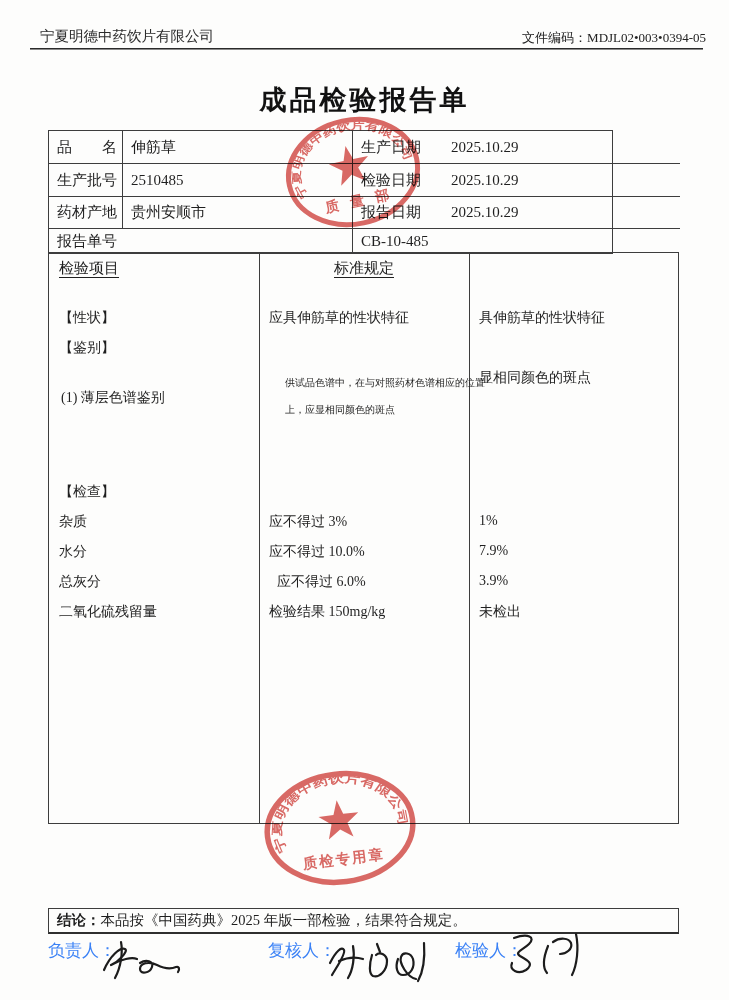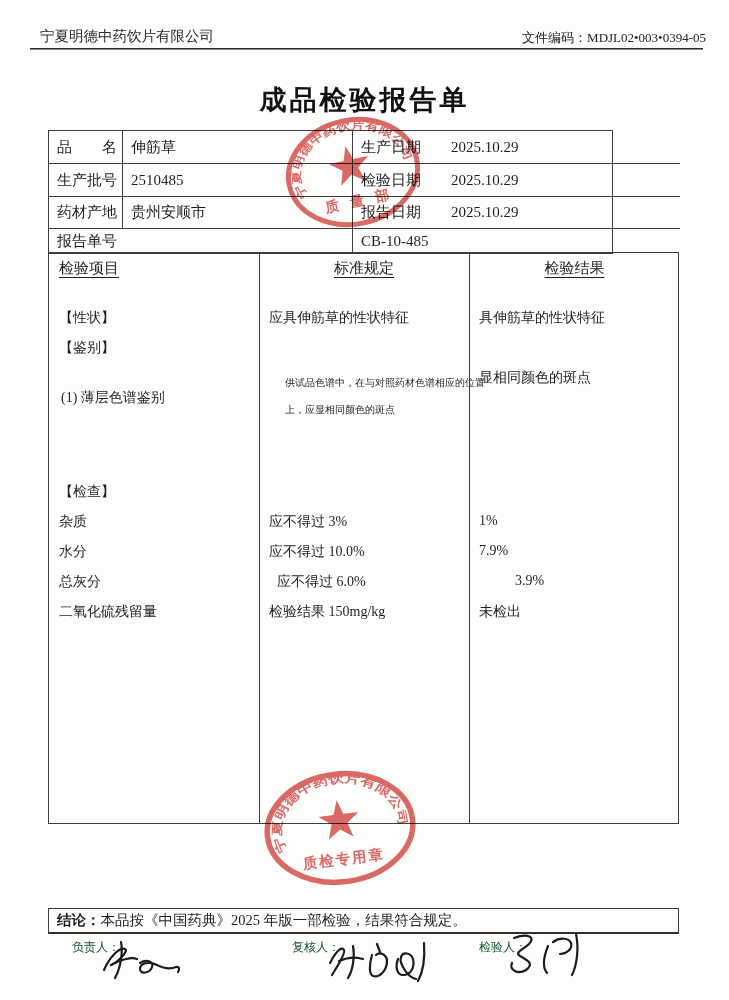--- a/index.html
+++ b/index.html
@@ -43,21 +43,21 @@
   .c3cent { left:420px; width:211px; text-align:center; }
   .para { position:absolute; left:236px; width:200px; top:116px;
           line-height:27px; font-size:10px; white-space:normal; }
 
   
   .concl { left:48px; top:908px; width:631px; height:26px;
            border:1px solid #3d3d3d; border-bottom:2px solid #2f2f2f;
            display:flex; align-items:center; padding-left:8px;
            font-size:14.5px; white-space:nowrap; }
   .concl b { font-weight:bold; }
-  .siglabel { top:939px; font-size:12px; color:#14532d;margin-left:24px; }
+  .siglabel { top:939px; font-size:17px; color:#3b82f6; }
 
   .stamp { mix-blend-mode:multiply; opacity:.85; }
   .sig path { stroke:#1c1c1c; stroke-width:2.2; fill:none;
               stroke-linecap:round; stroke-linejoin:round; }
 </style>
 </head>
 <body>
 
 <div class="page">
 
@@ -110,21 +110,20 @@
       <span class="val2">CB-10-485</span>
     </div>
   </div>
 
   <div class="abs mtable">
     <div class="vline v1"></div>
     <div class="vline v2"></div>
 
     <div class="mcell mhead" style="left:10px; top:6px;">检验项目</div>
     <div class="mcell mhead c2cent" style="top:6px;">标准规定</div>
-    <div class="mcell mhead c3cent" style="top:6px;">检验结果</div>
 
     <div class="mcell" style="left:10px; top:56px;">【性状】</div>
     <div class="mcell" style="left:10px; top:86px;">【鉴别】</div>
     <div class="mcell" style="left:12px; top:116px;margin-top:20px;">(1) 薄层色谱鉴别</div>
     <div class="mcell" style="left:10px; top:230px;">【检查】</div>
     <div class="mcell" style="left:10px; top:260px;">杂质</div>
     <div class="mcell" style="left:10px; top:290px;">水分</div>
     <div class="mcell" style="left:10px; top:320px;">总灰分</div>
     <div class="mcell" style="left:10px; top:350px;">二氧化硫残留量</div>
 
@@ -132,21 +131,21 @@
     <div class="para">供试品色谱中，在与对照药材色谱相应的位置上，应显相同颜色的斑点</div>
     <div class="mcell" style="left:220px; top:260px;">应不得过 3%</div>
     <div class="mcell" style="left:220px; top:290px;">应不得过 10.0%</div>
     <div class="mcell" style="left:228px; top:320px;">应不得过 6.0%</div>
     <div class="mcell" style="left:220px; top:350px;">检验结果 150mg/kg</div>
 
     <div class="mcell" style="left:430px; top:56px;">具伸筋草的性状特征</div>
     <div class="mcell" style="left:430px; top:116px;">显相同颜色的斑点</div>
     <div class="mcell" style="left:430px; top:260px;">1%</div>
     <div class="mcell" style="left:430px; top:290px;">7.9%</div>
-    <div class="mcell" style="left:430px; top:320px;margin-left:36px;">3.9%</div>
+    <div class="mcell" style="left:430px; top:320px;">3.9%</div>
     <div class="mcell" style="left:430px; top:350px;">未检出</div>
   </div>
 
   <div class="abs concl">
     <b>结论：</b>
     <span>本品按《中国药典》2025 年版一部检验，结果符合规定。</span>
   </div>
 
   <div class="abs siglabel" style="left:48px;">负责人：</div>
   <div class="abs siglabel" style="left:268px;">复核人：</div>

